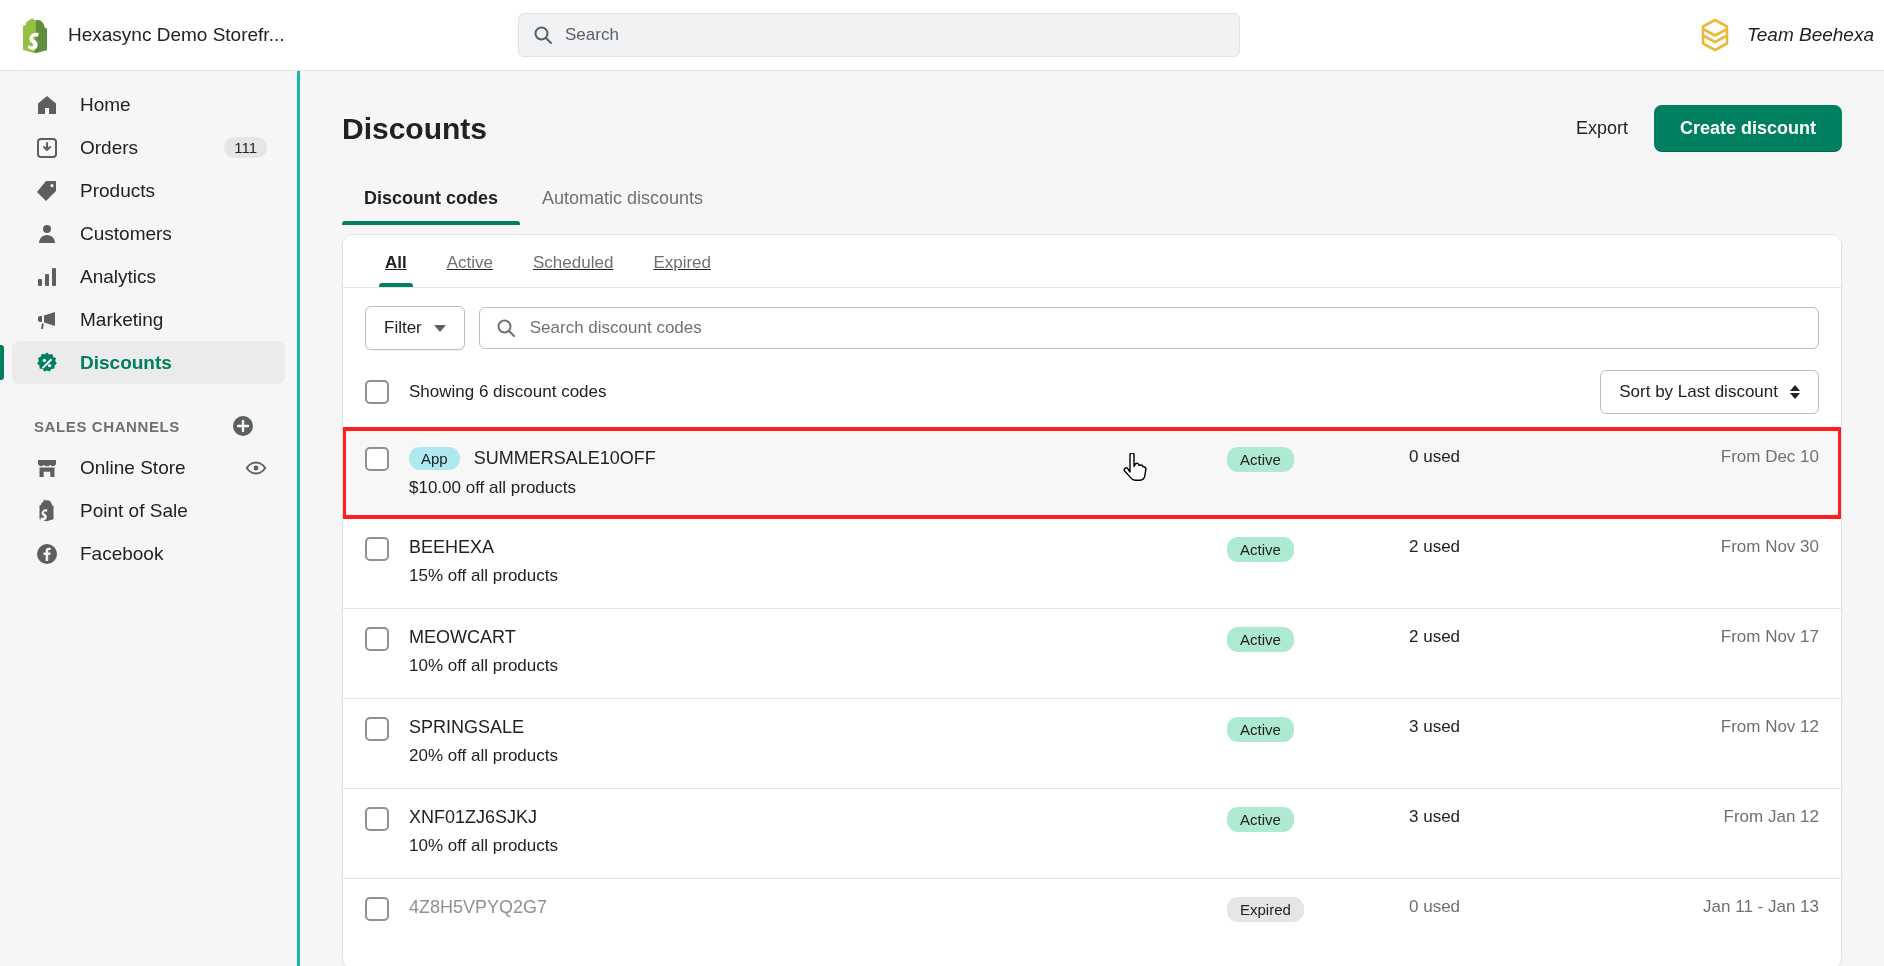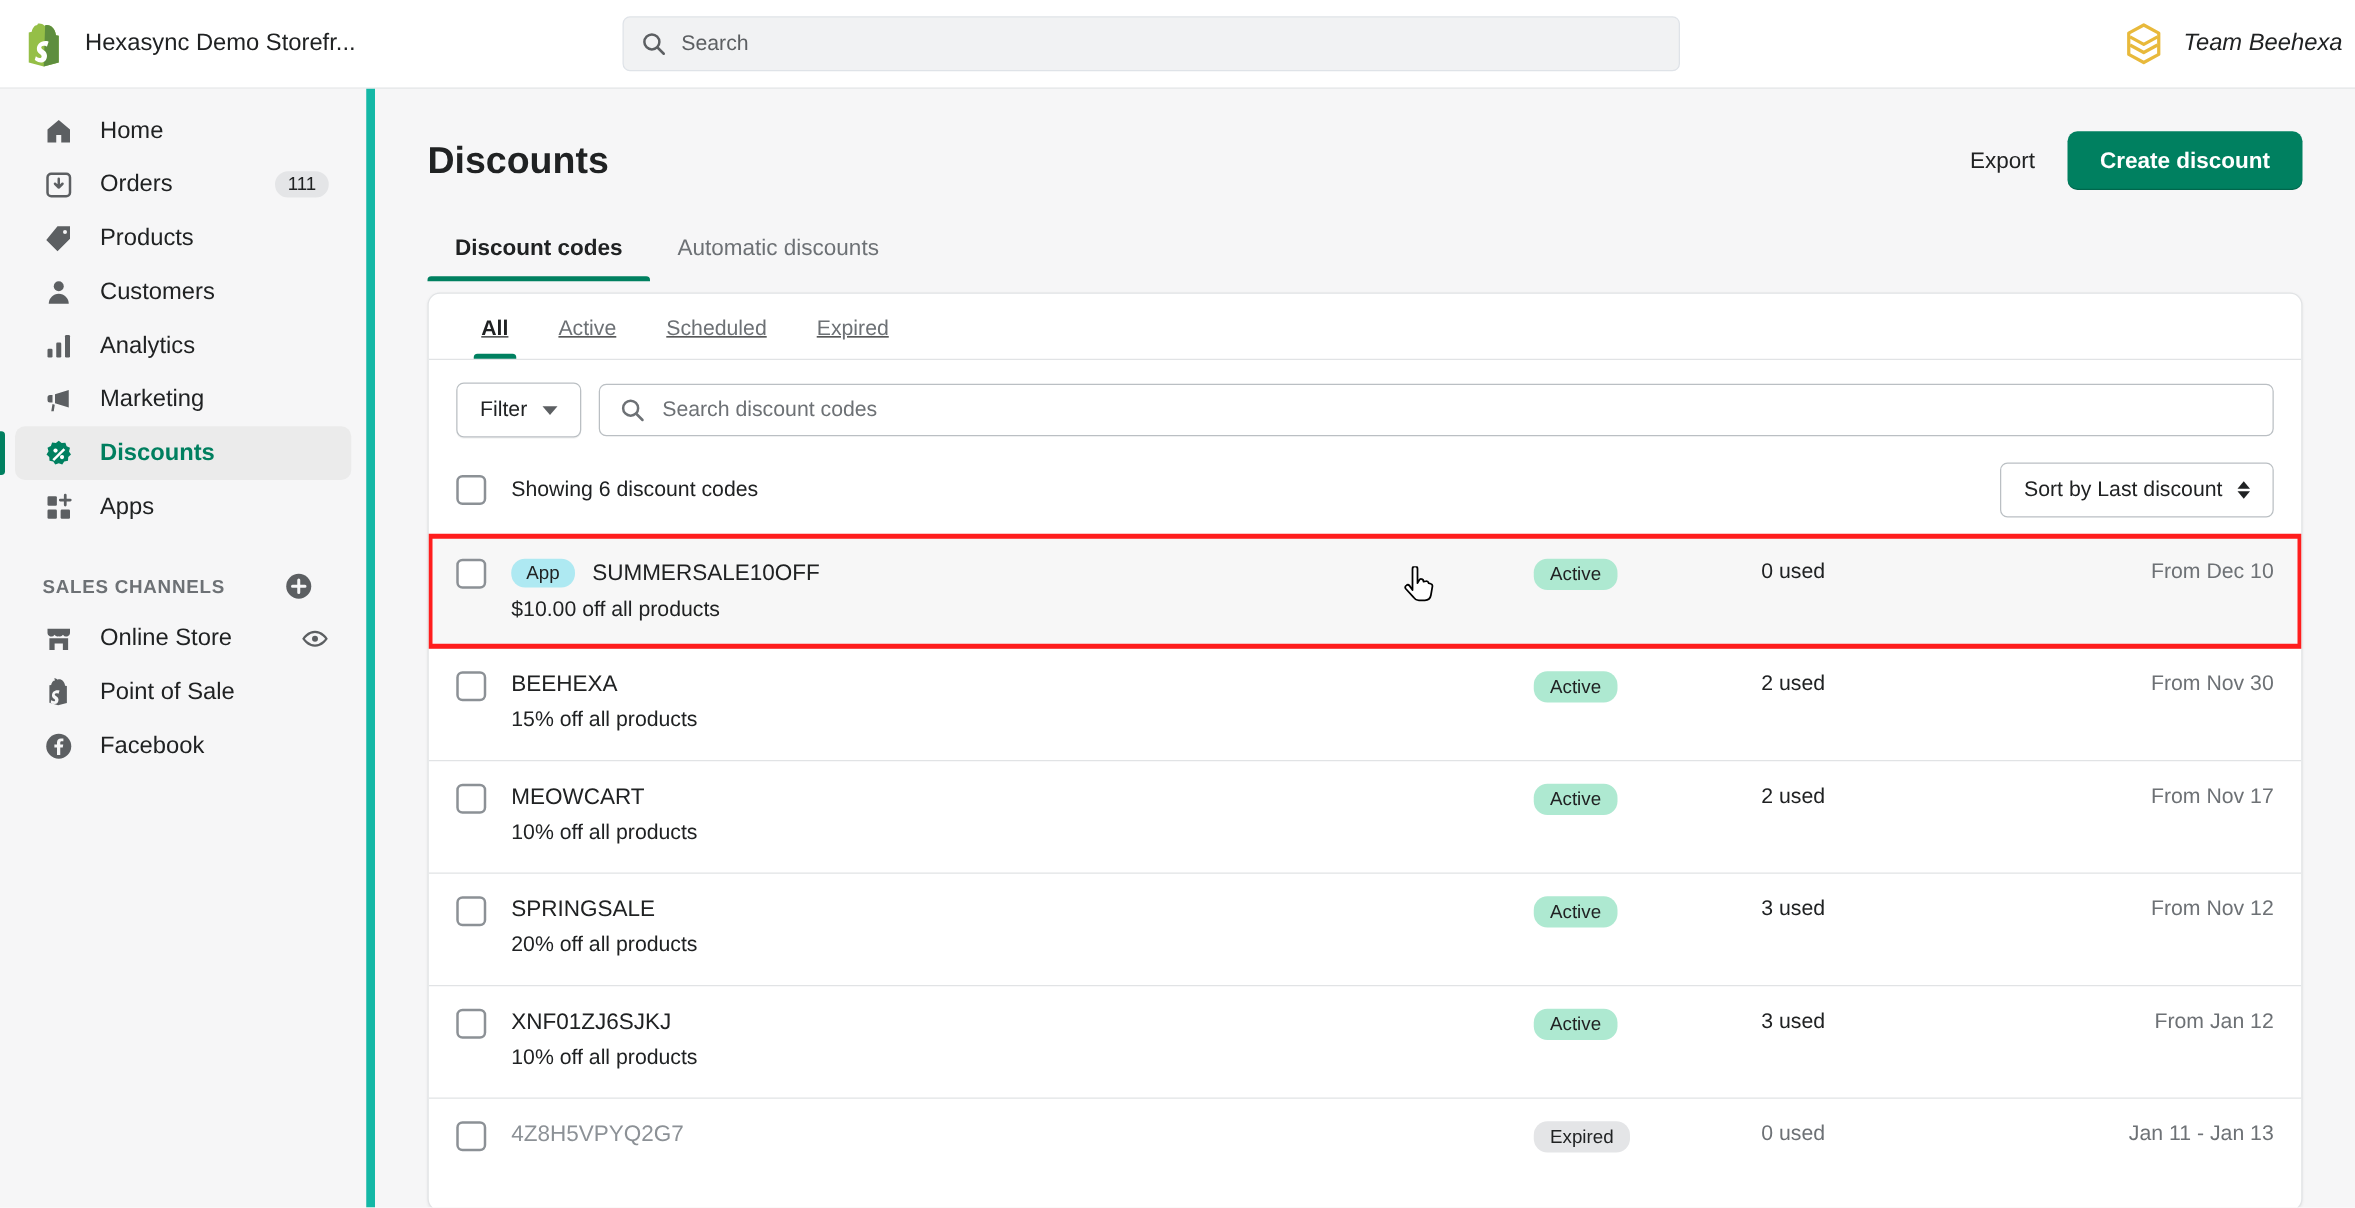--- a/index.html
+++ b/index.html
@@ -17,39 +17,39 @@
     height: 71px; flex: 0 0 71px;
     background: #fff;
     border-bottom: 1px solid #e1e3e5;
     display: flex; align-items: center;
     position: relative;
   }
   .brand { display: flex; align-items: center; gap: 16px; padding-left: 18px; width: 300px; }
   .shopify-bag { width: 34px; height: 38px; flex: 0 0 34px; }
   .brand-name { font-size: 19px; color: #202223; white-space: nowrap; }
 
-  .search-wrap { position: absolute; left: 498px; width: 846px; }
+  .search-wrap { position: absolute; left: 518px; width: 722px; }
   .searchbox {
     height: 44px; background: #f1f2f3;
     border: 1px solid #dfe3e8; border-radius: 6px;
     display: flex; align-items: center; gap: 12px; padding: 0 14px;
   }
   .searchbox .ph { font-size: 17px; color: #5c5f62; }
 
   .account { position: absolute; right: 0; display: flex; align-items: center; gap: 14px; padding-right: 10px; font-style: italic; }
   .account-name { font-size: 19px; color: #202223; white-space: nowrap; }
 
   
   .body { flex: 1; display: flex; min-height: 0; }
 
   
   .sidebar {
     width: 300px; flex: 0 0 300px;
     background: #f6f6f7;
-    border-right: 7px solid #14b8a6;
+    border-right: 3px solid #14b8a6;
     padding-top: 12px;
     display: flex; flex-direction: column;
     position: relative;
   }
   .nav-item {
     height: 43px; display: flex; align-items: center; gap: 20px;
     padding: 0 18px 0 22px; margin: 0 12px; border-radius: 8px;
     position: relative; cursor: pointer;
   }
   .nav-item .ico { width: 26px; height: 26px; flex: 0 0 26px; display: flex; align-items: center; justify-content: center; color: #5c5f62; }
@@ -283,31 +283,20 @@
             <g fill="#fff">
                 <circle cx="9.4" cy="9.4" r="1.7"></circle>
                 <circle cx="14.6" cy="14.6" r="1.7"></circle>
                 <path d="M15.8 7.5l1.4 1.4-8.9 8.9-1.4-1.4z"></path>
               </g>
           </svg>
         </span>
         <span class="lbl">Discounts</span>
       </div>
 
-      <div class="nav-item">
-        <span class="ico">
-          <svg width="24" height="24" viewBox="0 0 24 24" fill="currentColor">
-            <rect x="3" y="3" width="7.5" height="7.5" rx="1"></rect>
-              <rect x="3" y="13.5" width="7.5" height="7.5" rx="1"></rect>
-            <rect x="13.5" y="13.5" width="7.5" height="7.5" rx="1"></rect>
-            <path d="M17.2 2v8M13.2 6h8" stroke="currentColor" stroke-width="2.2" stroke-linecap="round"></path>
-          </svg>
-        </span>
-        <span class="lbl">Apps</span>
-      </div>
 
       <div class="section-head">
         <span class="section-title">SALES CHANNELS</span>
         <span class="plus-btn">
           <svg width="24" height="24" viewBox="0 0 24 24" fill="currentColor">
               <circle cx="12" cy="12" r="10"></circle>
               <path d="M12 7v10M7 12h10" stroke="#f6f6f7" stroke-width="2.4" stroke-linecap="round"></path>
             </svg>
         </span>
       </div>

